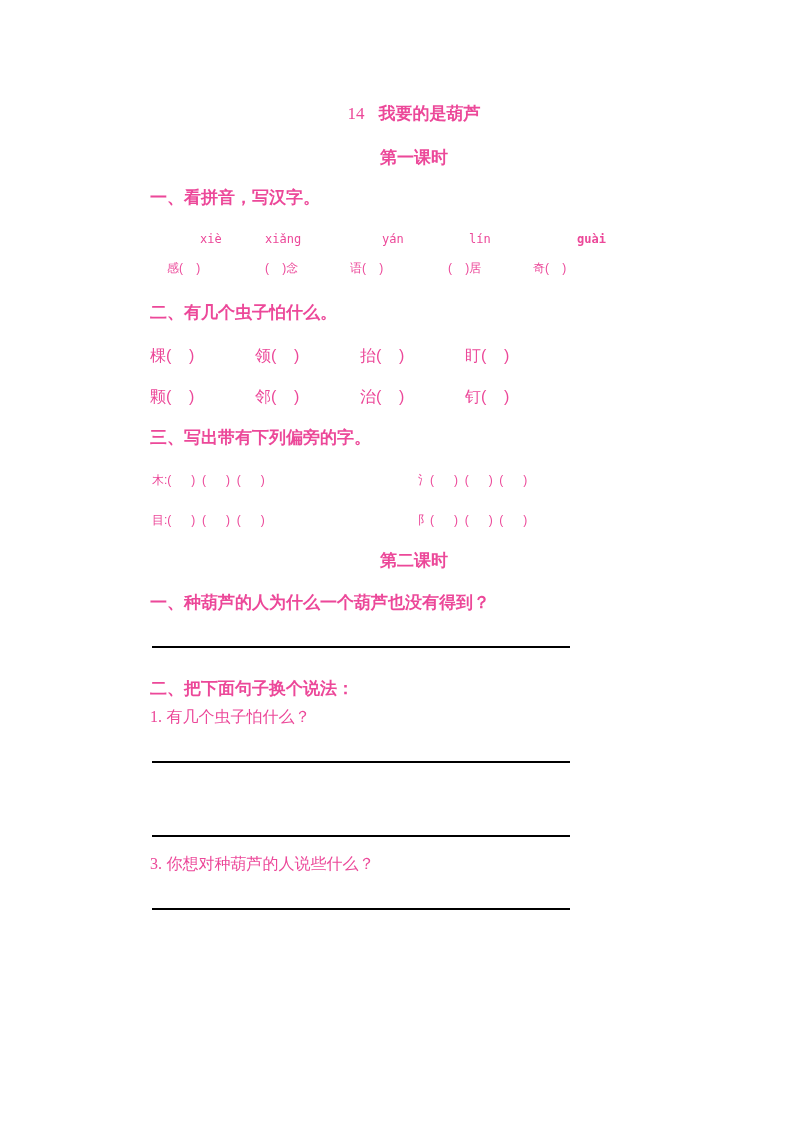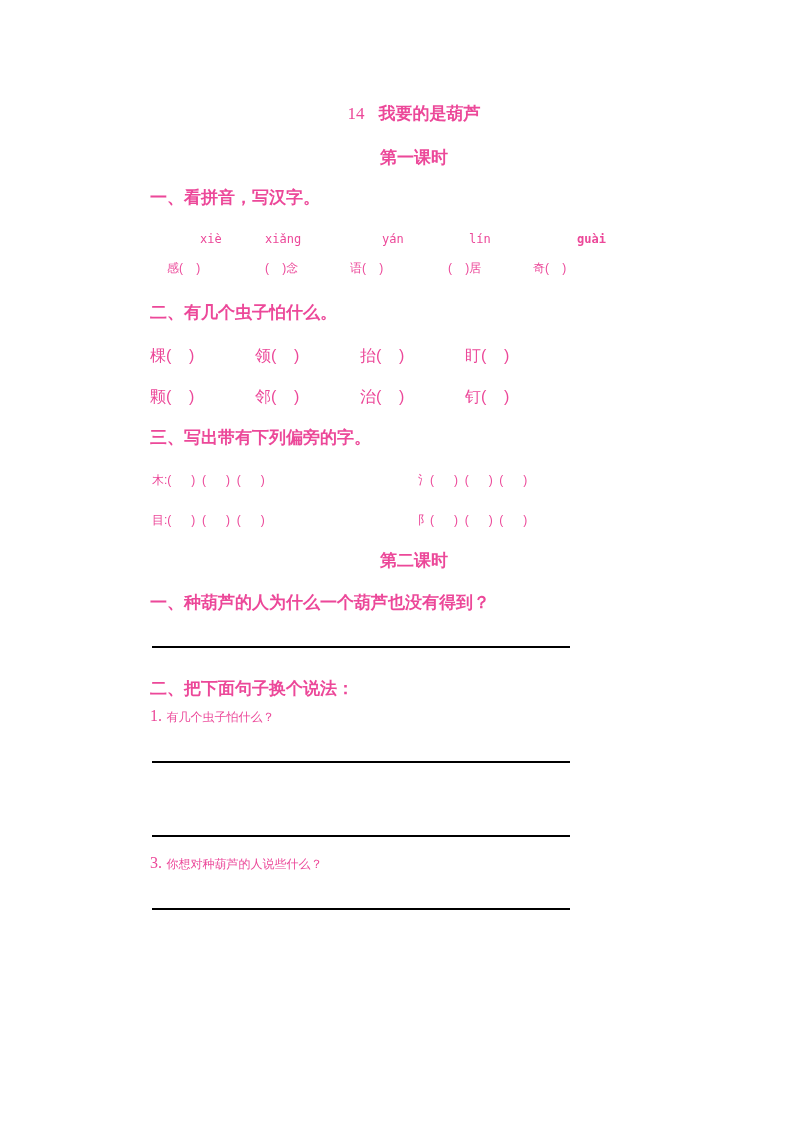--- a/index.html
+++ b/index.html
@@ -18,21 +18,21 @@
   .bold{font-weight:bold;}
   .fs-title{font-size:17px;line-height:20px;}
   .serif{font-family:"Liberation Serif",serif;}
   .pinyin{font-family:"DejaVu Sans Mono",monospace;font-size:13px;line-height:16px;}
   .row{position:absolute;left:150px;width:543px;height:22px;}
   .row > span{position:absolute;top:0;white-space:pre;font-size:12px;line-height:20px;}
   .cells{display:flex;}
   .cells > span{display:inline-block;width:105px;white-space:pre;font-size:16px;line-height:20px;}
   .answer-line{position:absolute;left:152px;width:418px;height:0;border-top:2px solid #000;}
   .qnum{font-family:"Liberation Serif",serif;font-size:16px;}
-  .qtext{font-size:12px;}
+  .qtext{font-size:16px;}
 </style>
 </head>
 <body>
 
 <div class="page">
 
   <div class="abs content-wide center fs-title" style="top:104px;">
     <span class="serif">14</span><span style="display:inline-block;width:14px;"></span><span class="bold">我要的是葫芦</span>
   </div>
 

